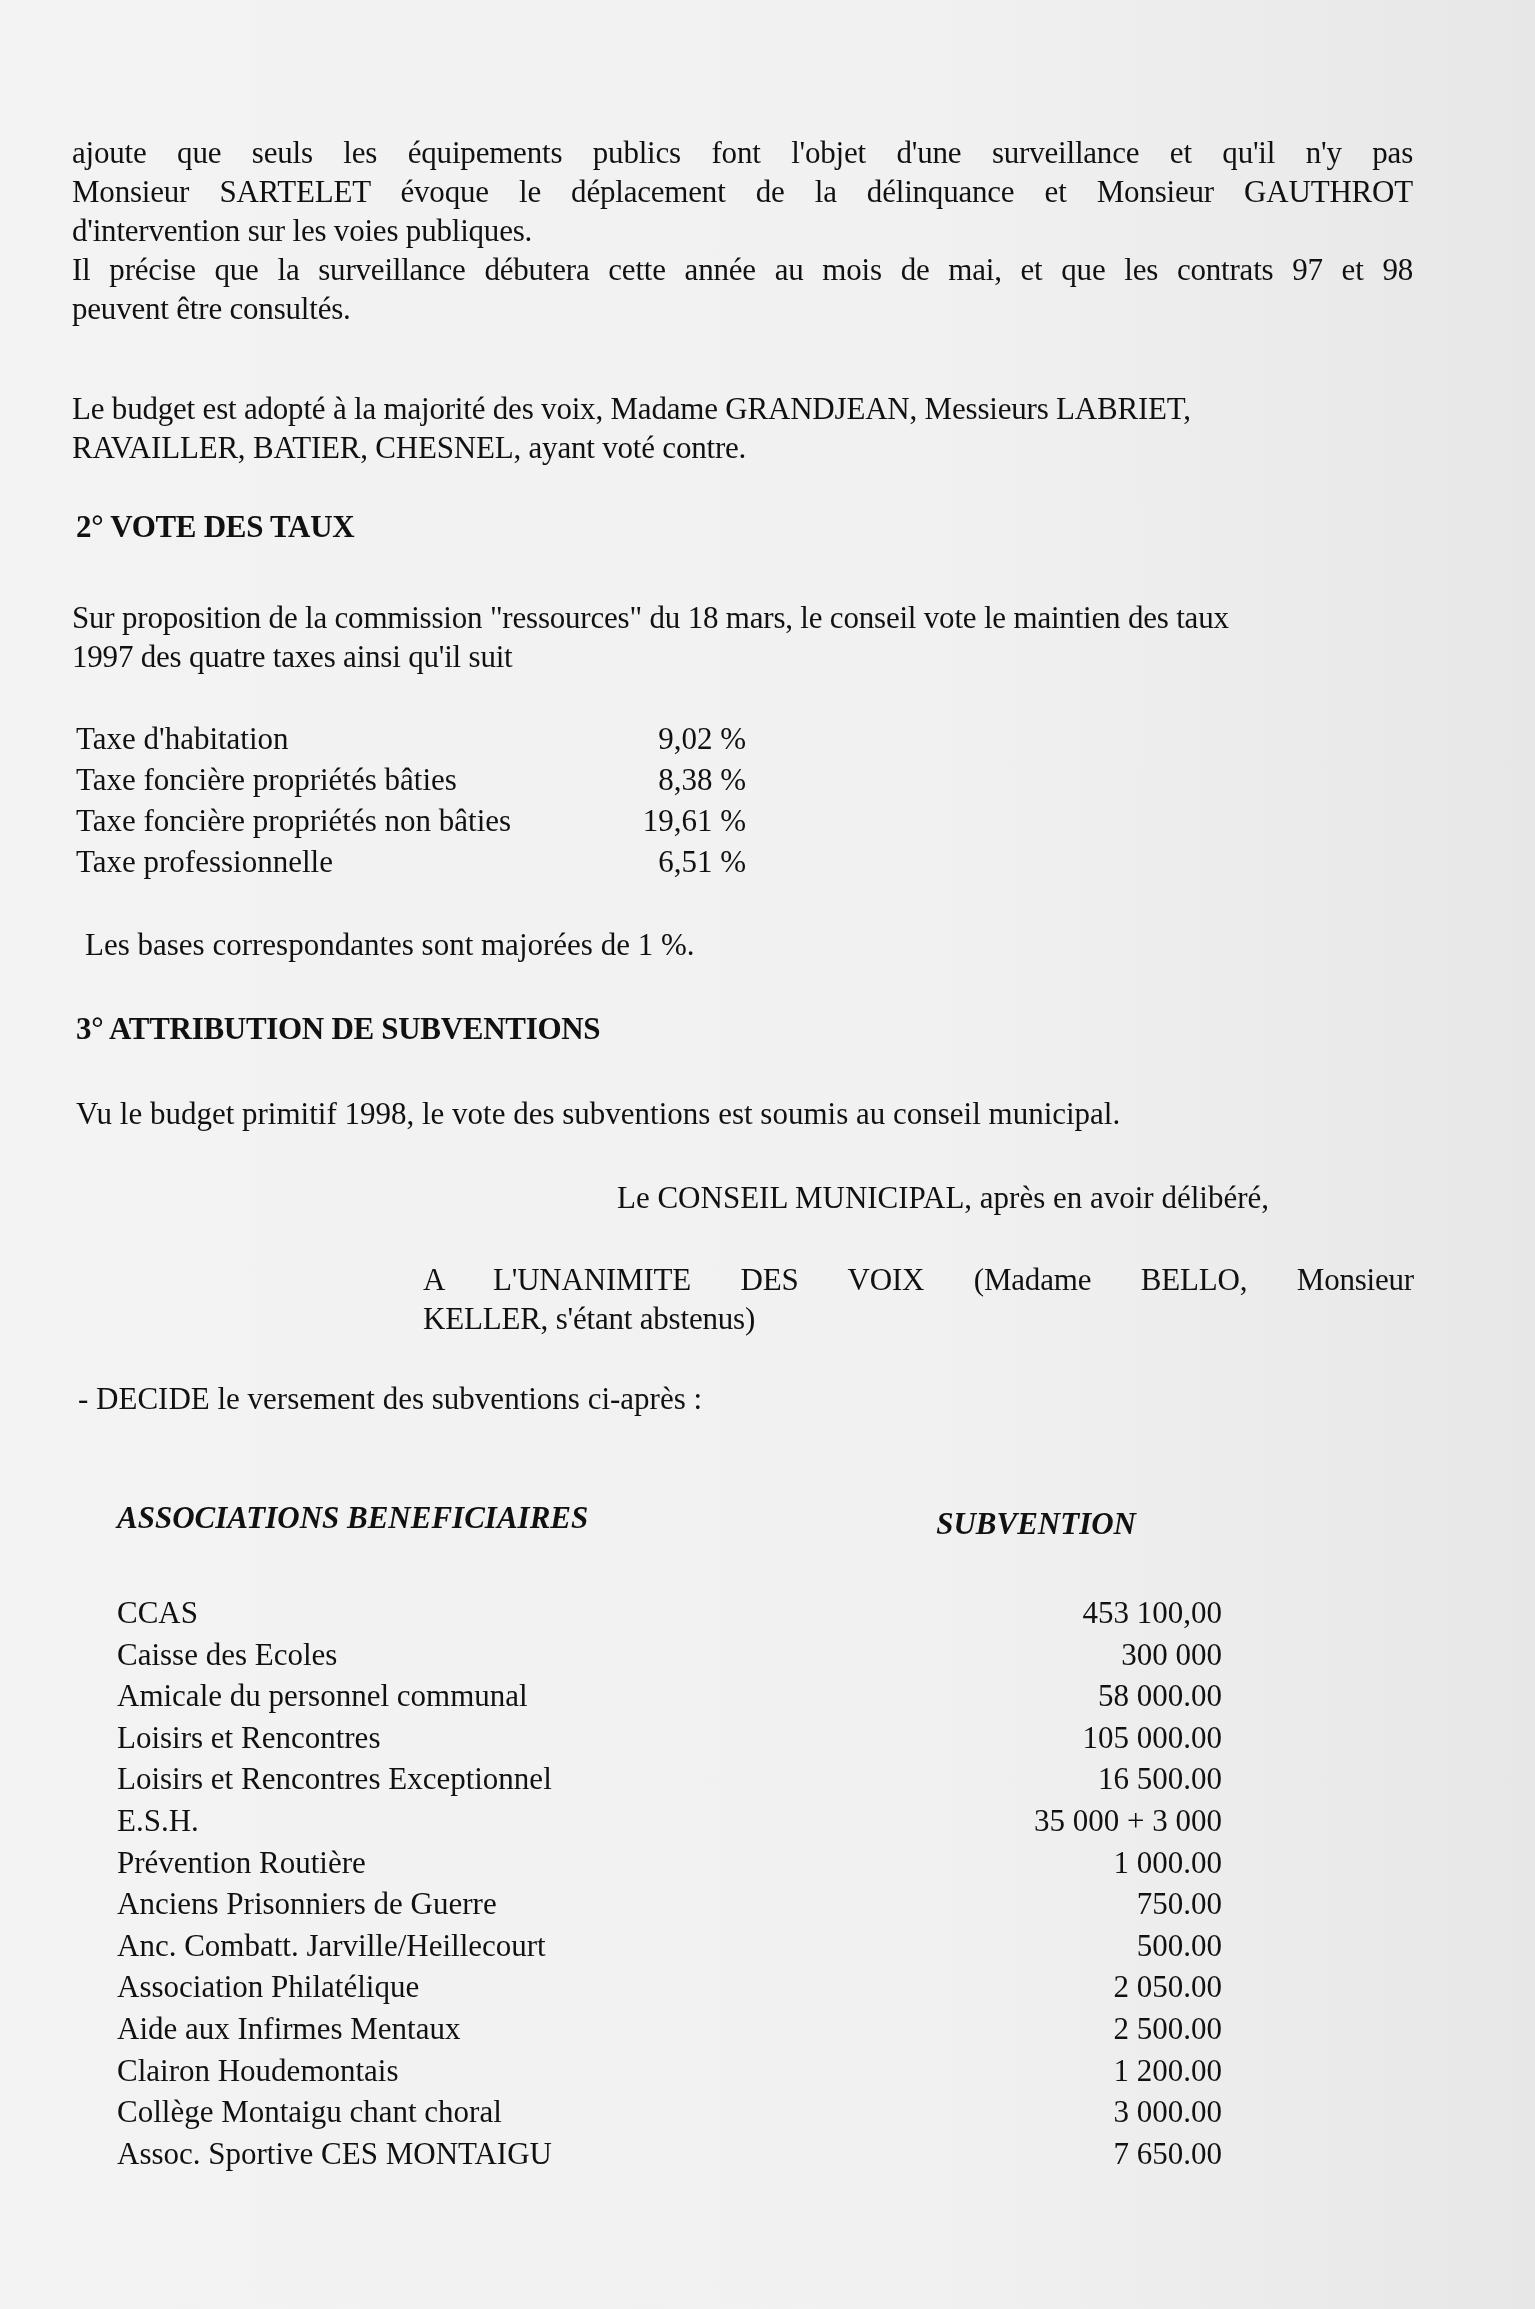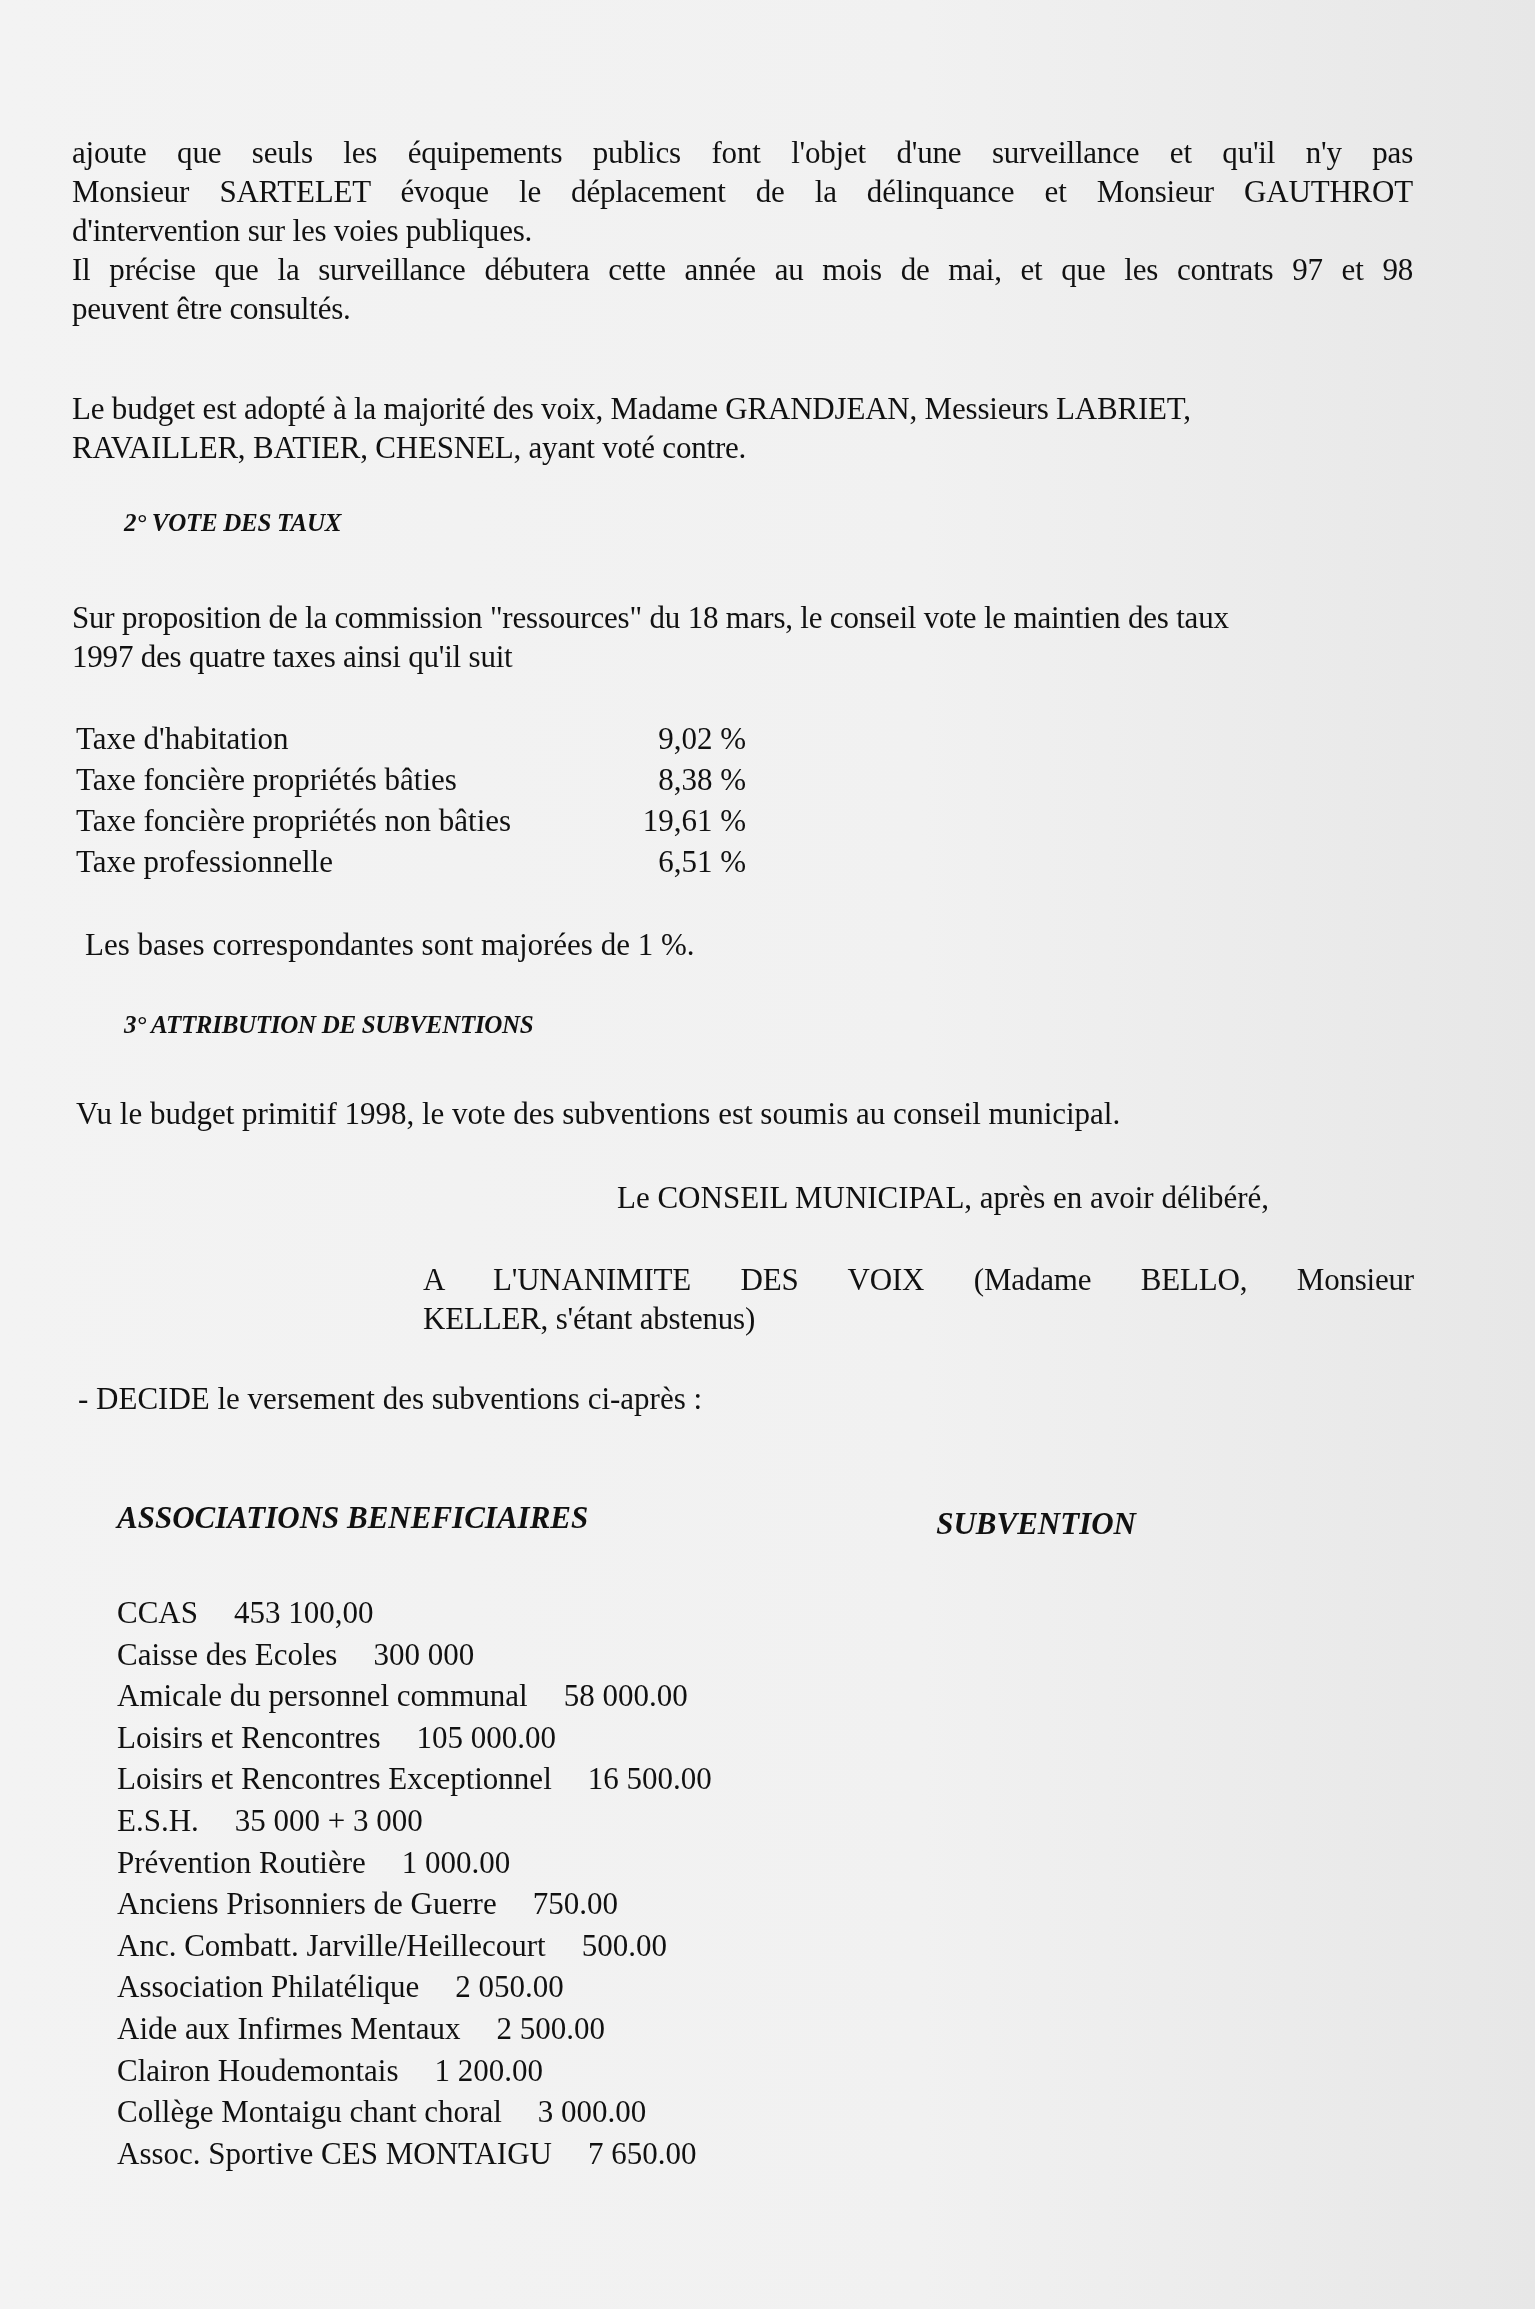--- a/index.html
+++ b/index.html
@@ -21,25 +21,23 @@
       font-size: 31px;
       line-height: 39px;
       text-align: justify;
       letter-spacing: -0.2px;
     }
     .para .line { display: block; }
     .para .line.justify { text-align: justify; text-align-last: justify; }
     .heading {
       position: absolute;
       left: 76px;
-      font-size: 25px;
-      font-style: italic;
+      font-size: 31px;
       font-weight: bold;
       letter-spacing: -0.3px;
-      margin-left: 48px;
     }
     .tax-table {
       position: absolute;
       left: 76px;
       top: 718px;
       width: 670px;
       font-size: 31px;
       line-height: 41px;
     }
     .tax-row { display: flex; justify-content: space-between; }
@@ -55,20 +53,21 @@
       display: flex;
       justify-content: space-between;
       font-style: italic;
       font-weight: bold;
       height: 40px;
     }
     .sub-head .col2 { margin-right: 86px; margin-top: 6px; }
     .sub-rows { margin-top: 52px; }
     .sub-row {
       display: flex;
+      justify-content: space-between;
       height: 41.6px;
       line-height: 41.6px;
       gap: 36px;
     }
     .sub-row .amt { text-align: right; }
   </style>
 </head>
 <body>
 
 <div class="page">

